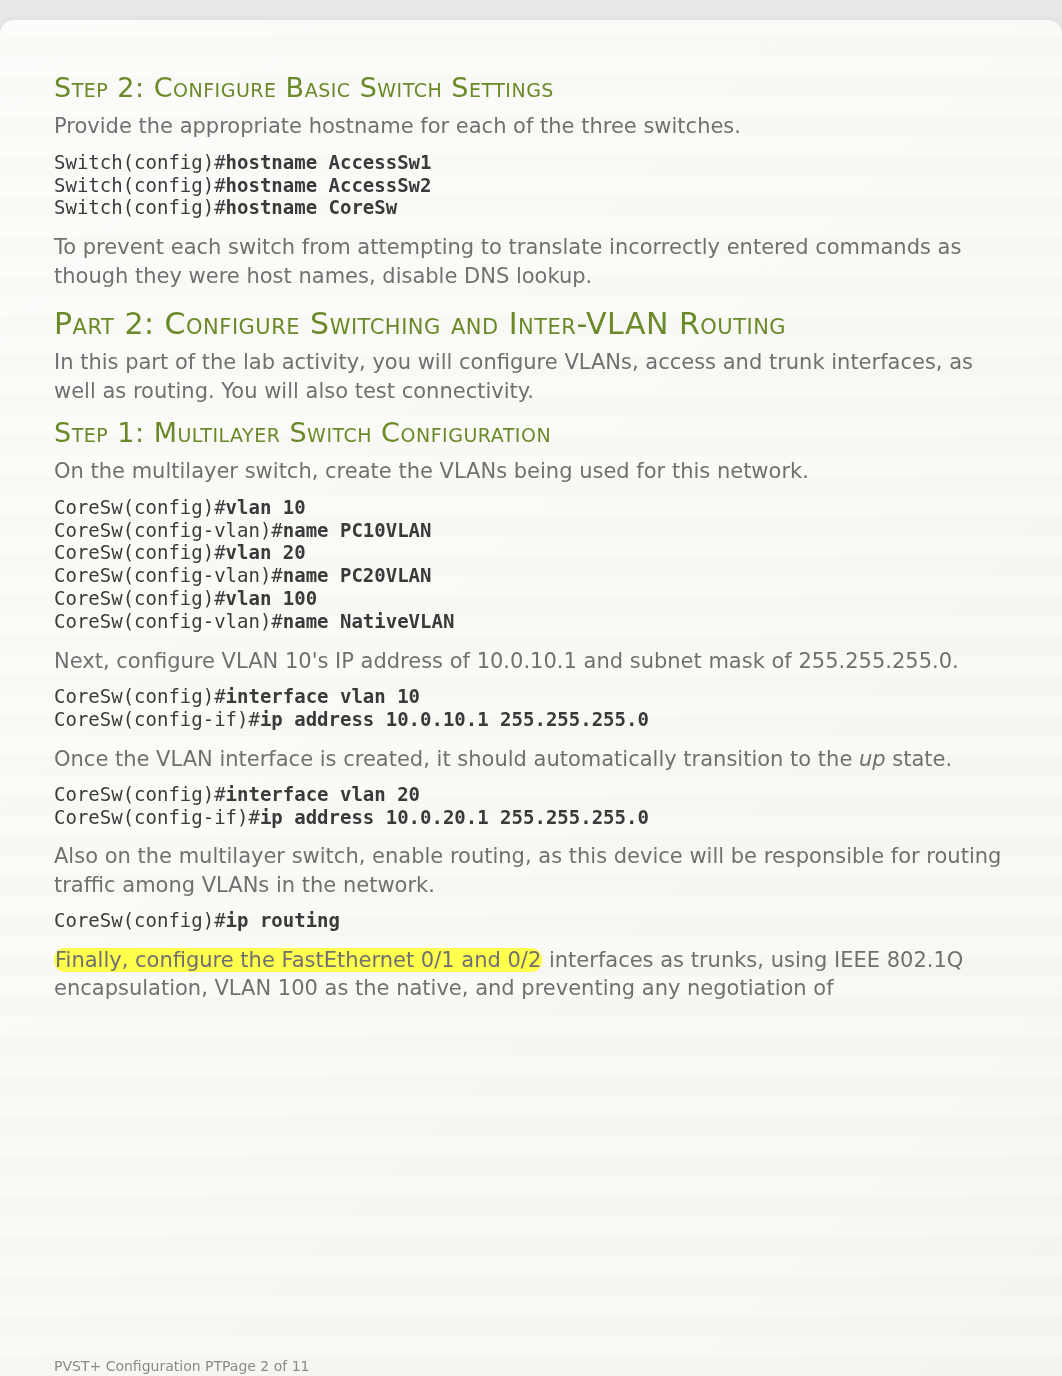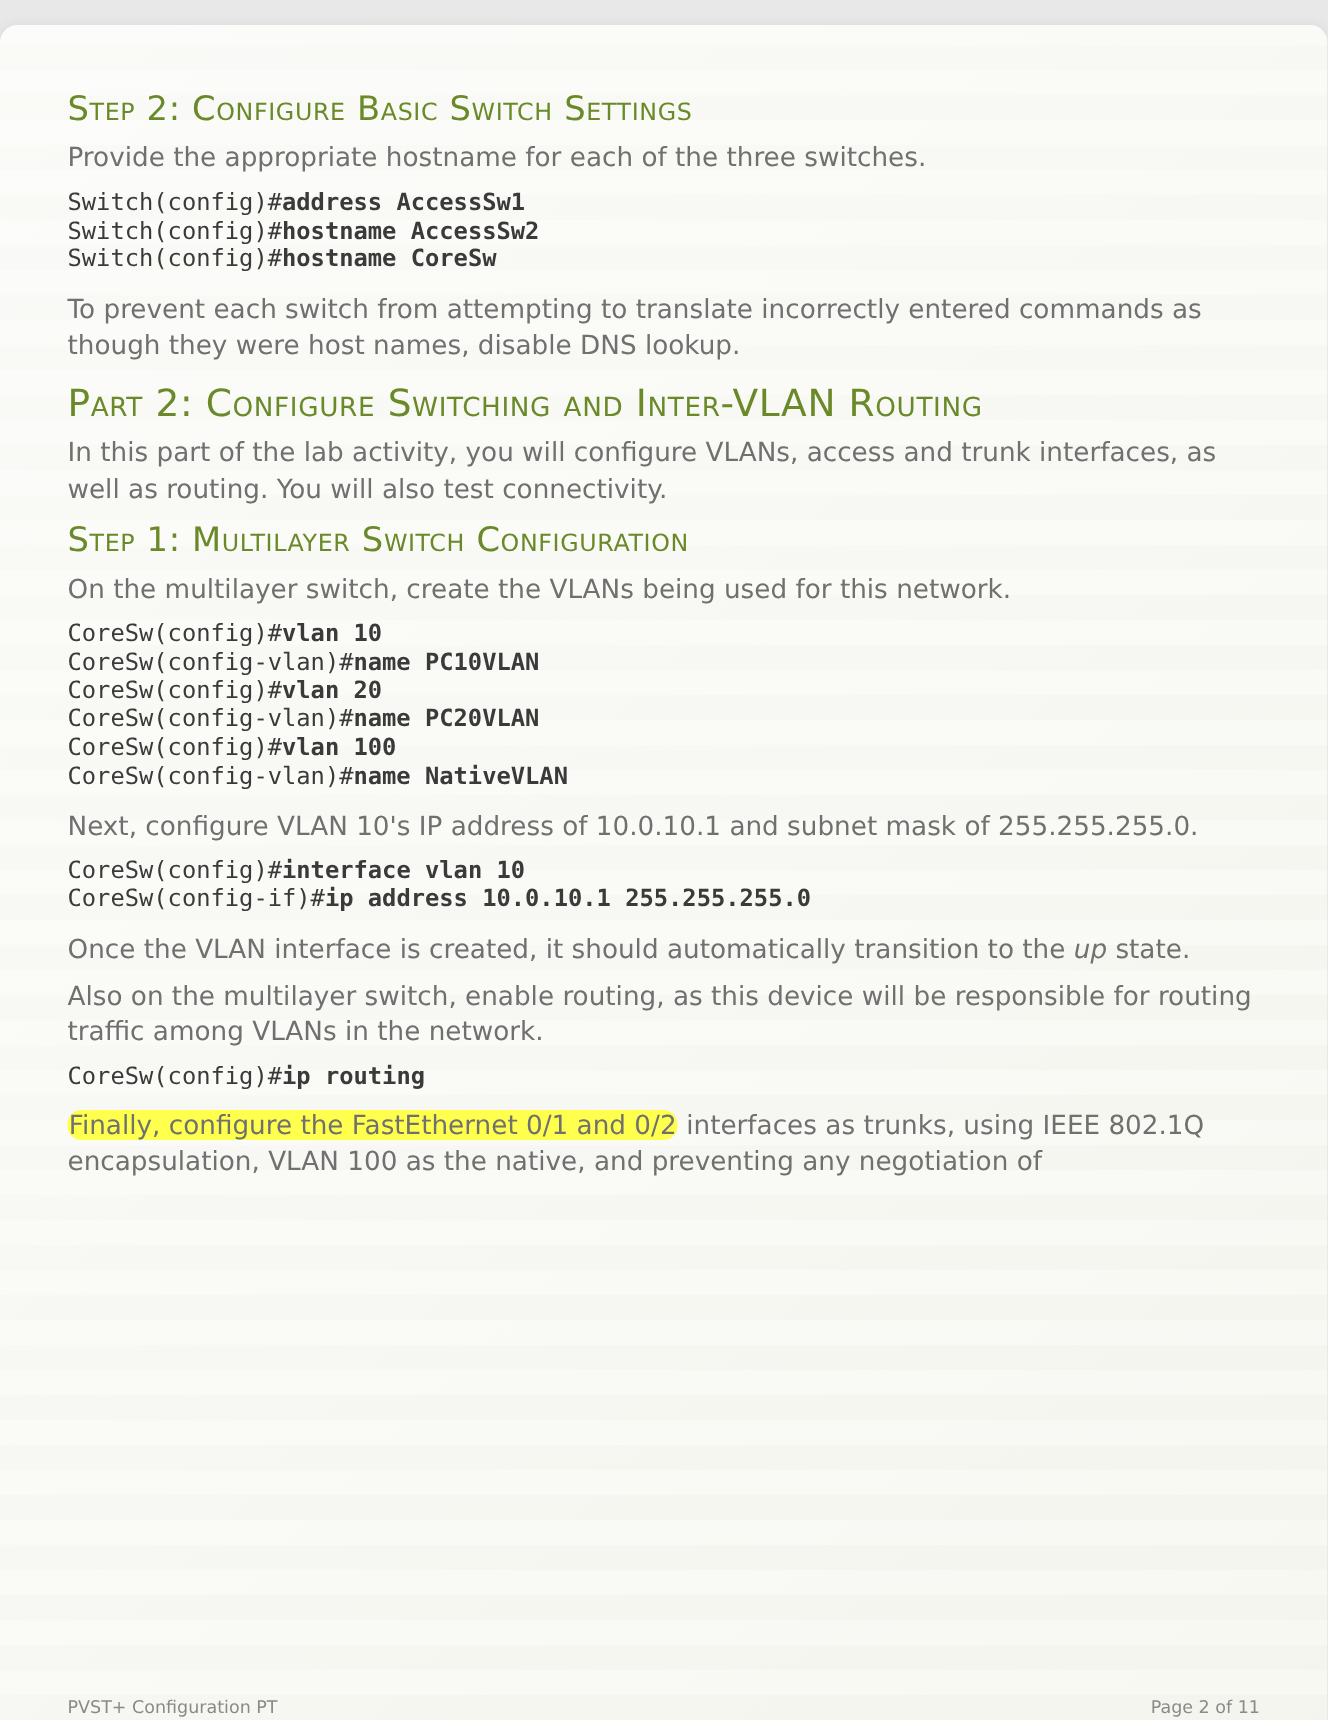--- a/index.html
+++ b/index.html
@@ -43,33 +43,33 @@
   }
   pre.code b { font-weight: 700; }
   em { }
   .hl { background: #ffff4d; padding: 0 1px; border-radius: 11px; }
   .footer {
     position: absolute;
     bottom: 20px;
     left: 54px;
     right: 54px;
     display: flex;
-    justify-content: space-between;
+    justify-content: flex-start;
     font-size: 14px;
     color: #8a8a8a;
   }
 </style>
 </head>
 <body>
 
 <div class="page">
 
   <h3 class="h-section">Step 2: Configure Basic Switch Settings</h3>
   <p>Provide the appropriate hostname for each of the three switches.</p>
-  <pre class="code">Switch(config)#<b>address AccessSw1</b>
+  <pre class="code">Switch(config)#<b>hostname AccessSw1</b>
 Switch(config)#<b>hostname AccessSw2</b>
 Switch(config)#<b>hostname CoreSw</b></pre>
   <p>To prevent each switch from attempting to translate incorrectly entered commands as though they were host names, disable DNS lookup.</p>
 
   <h2 class="h-section">Part 2: Configure Switching and Inter-VLAN Routing</h2>
   <p>In this part of the lab activity, you will configure VLANs, access and trunk interfaces, as well as routing. You will also test connectivity.</p>
 
   <h3 class="h-section">Step 1: Multilayer Switch Configuration</h3>
   <p>On the multilayer switch, create the VLANs being used for this network.</p>
   <pre class="code">CoreSw(config)#<b>vlan 10</b>
@@ -79,20 +79,22 @@
 CoreSw(config)#<b>vlan 100</b>
 CoreSw(config-vlan)#<b>name NativeVLAN</b></pre>
   <p>Next, configure VLAN 10's IP address of 10.0.10.1 and subnet mask of 255.255.255.0.</p>
   <pre class="code">CoreSw(config)#<b>interface vlan 10</b>
 CoreSw(config-if)#<b>ip address 10.0.10.1 255.255.255.0</b></pre>
 
   <p>
     <span>Once the VLAN interface is created, it should automatically transition to the </span><em>up</em><span> state.</span>
   </p>
 
+  <pre class="code">CoreSw(config)#<b>interface vlan 20</b>
+CoreSw(config-if)#<b>ip address 10.0.20.1 255.255.255.0</b></pre>
 
   <p>Also on the multilayer switch, enable routing, as this device will be responsible for routing traffic among VLANs in the network.</p>
   <pre class="code">CoreSw(config)#<b>ip routing</b></pre>
 
   <p>
     <span class="hl">Finally, configure the FastEthernet 0/1 and 0/2</span><span> interfaces as trunks, using IEEE 802.1Q encapsulation, VLAN 100 as the native, and preventing any negotiation of</span>
   </p>
 
   <div class="footer">
     <span>PVST+ Configuration PT</span>

